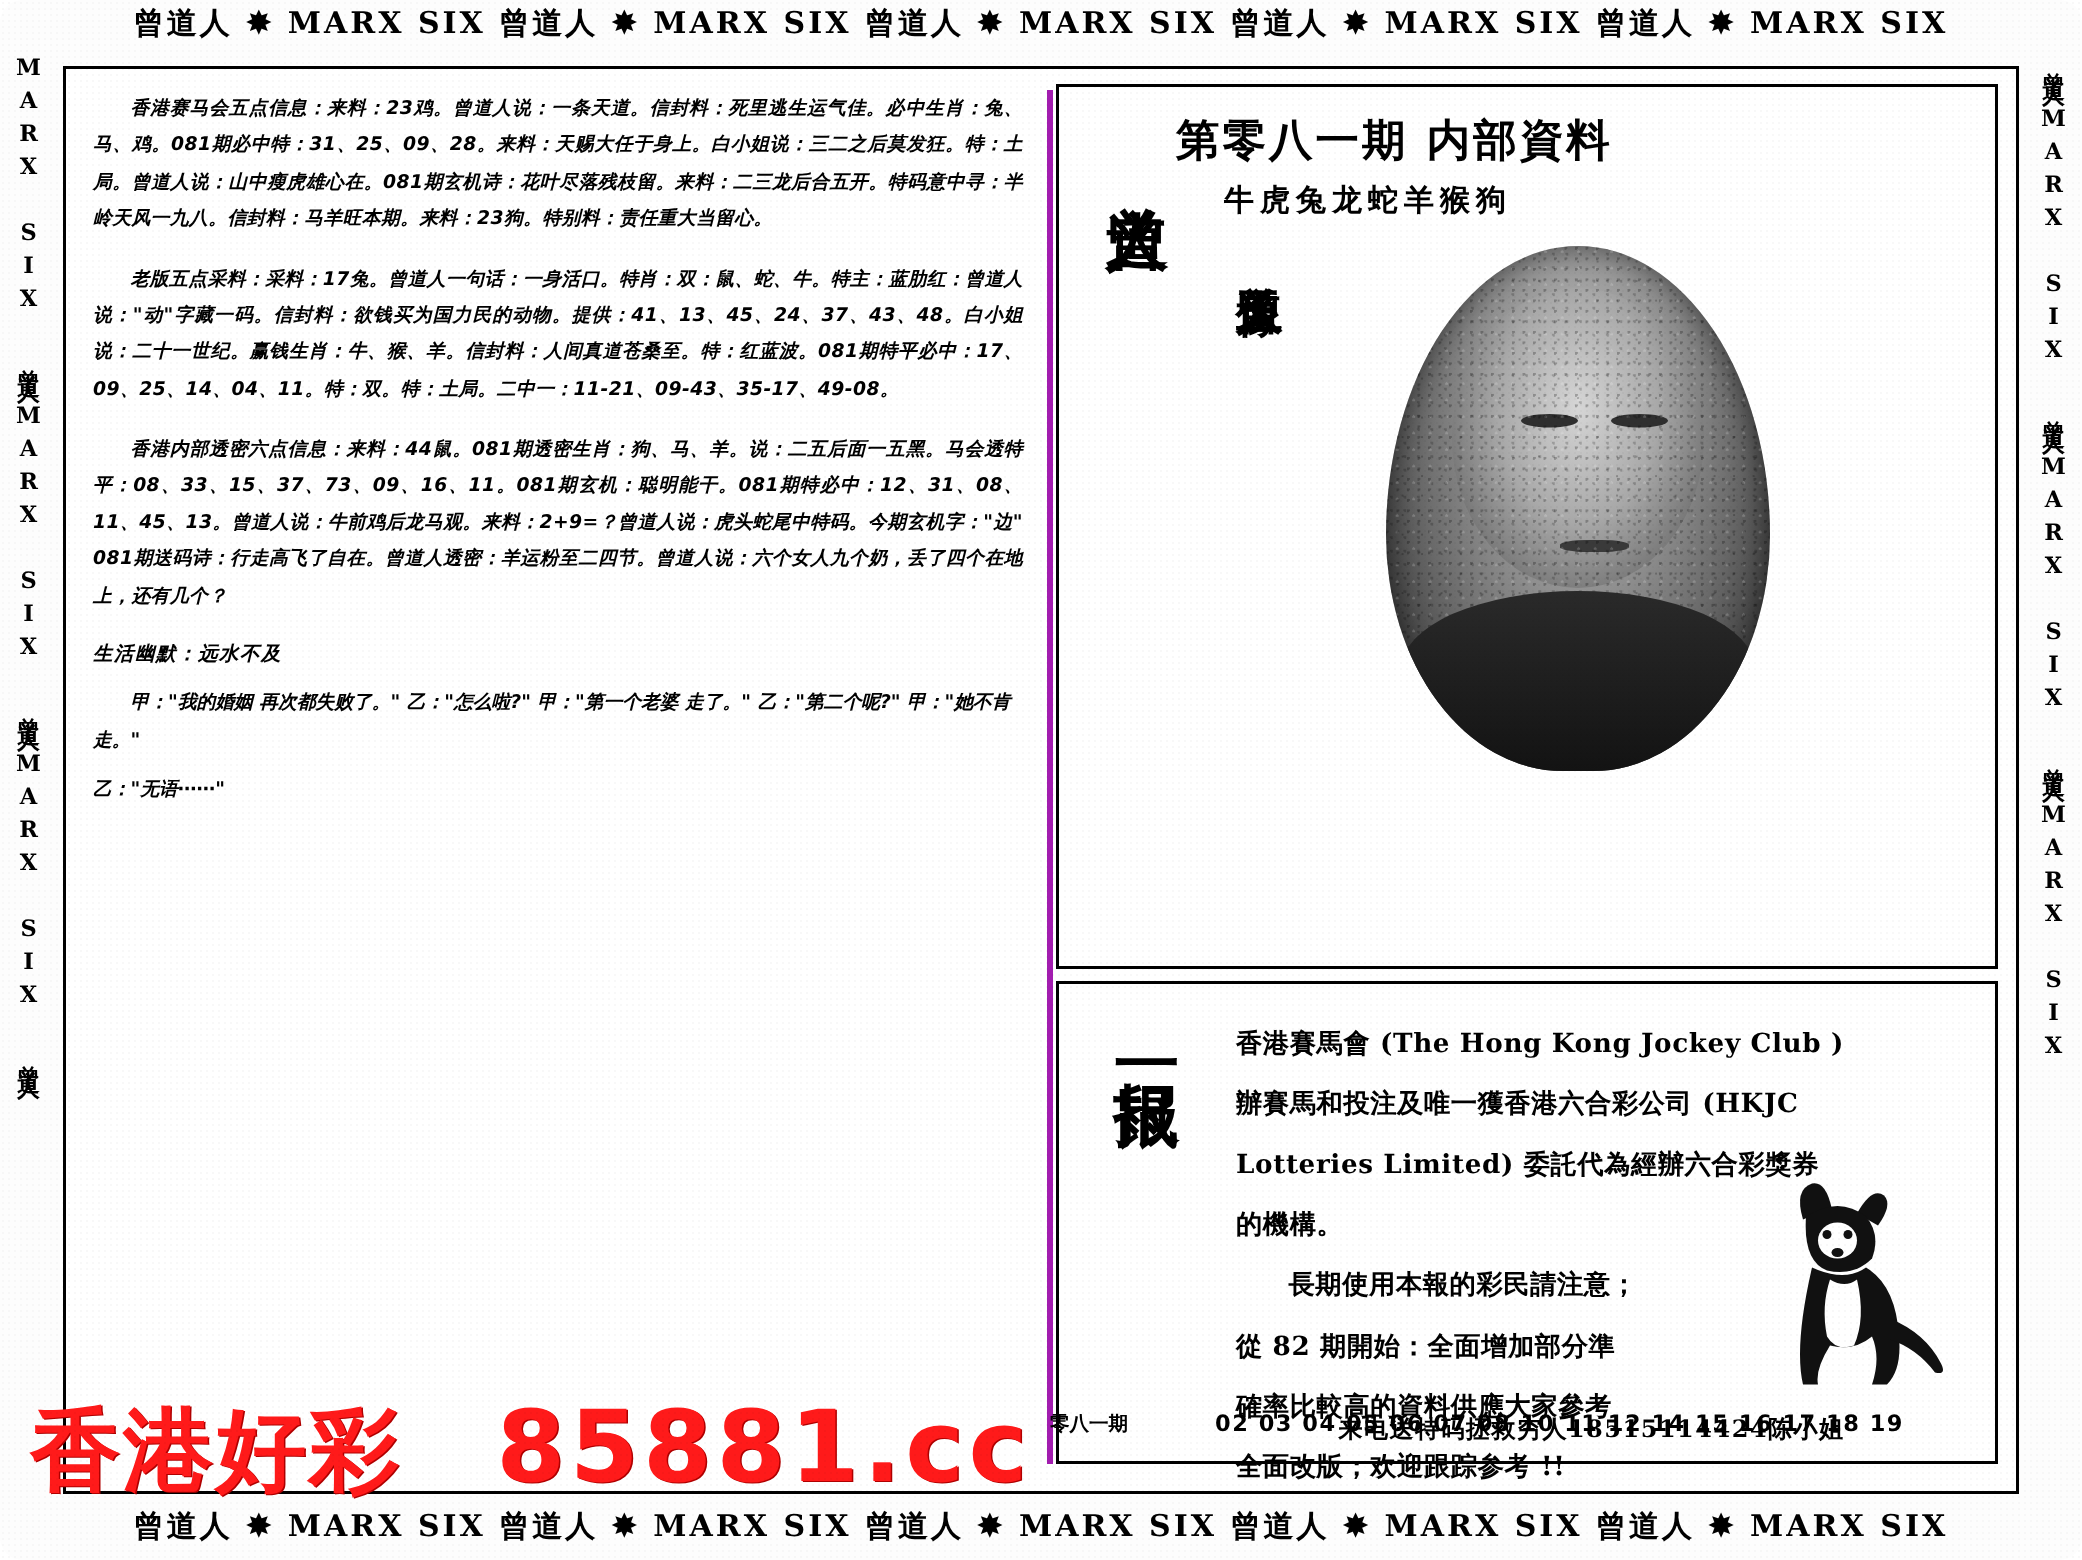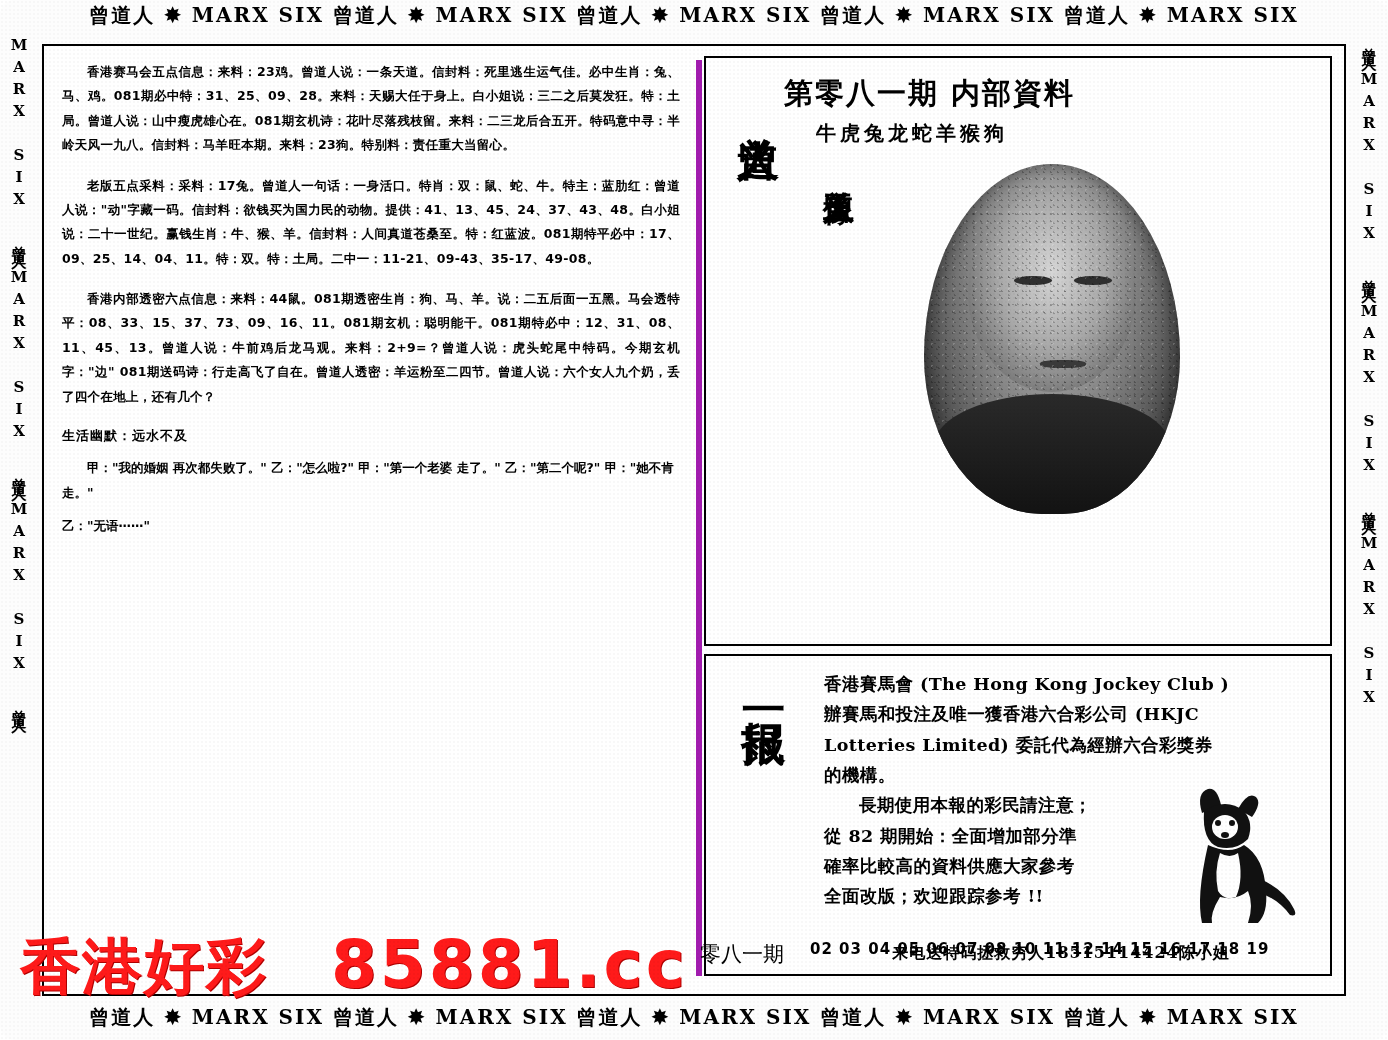--- a/index.html
+++ b/index.html
@@ -43,23 +43,24 @@
 
   
   .content{
     position:absolute;left:42px;top:44px;width:1304px;height:952px;
     border:2px solid #000;
     background:#fff;
     box-sizing:border-box;
   }
   .col-left{
     position:absolute;left:18px;top:14px;width:640px;height:916px;
-    border-right:6px solid #a21caf;
+    border-right:4px solid #a21caf;
     box-sizing:border-box;
     padding-right:16px;
+    font-style:italic;
   }
   .col-right{
     position:absolute;left:660px;top:10px;width:628px;height:922px;
   }
 
   
   .para{
     font-family:"DejaVu Sans", sans-serif;
     font-size:12.5px;
     line-height:1.95;
@@ -147,21 +148,21 @@
     pointer-events:none;
   }
 
   
   .jockey-text{
     position:absolute;left:118px;top:14px;width:494px;
     font-family:"DejaVu Serif", serif;
     font-size:17.5px;line-height:1.62;font-weight:bold;color:#000;
     letter-spacing:0.4px;
   }
-  .jockey-text p{margin:0 0 2px 0;}
+  .jockey-text p{margin:12px 0 2px 0;}
   .jockey-text p.indent{text-indent:2em;}
   .vert-name2{
     position:absolute;left:12px;top:30px;width:70px;height:260px;
     font-family:"DejaVu Serif", serif;
     font-size:44px;font-weight:bold;
     writing-mode:vertical-rl;text-orientation:upright;
     line-height:1.1;
   }
   .phone-line{
     position:absolute;left:90px;bottom:10px;width:530px;
@@ -170,21 +171,21 @@
   }
   
   .dog{position:absolute;right:16px;bottom:46px;width:150px;height:145px;}
   .num-strip{
     position:absolute;left:660px;top:938px;width:700px;
     font-family:"DejaVu Sans", sans-serif;
     font-size:15px;font-weight:bold;letter-spacing:1px;color:#000;
     white-space:nowrap;
   }
   .bottom-left-label{
-    position:absolute;left:660px;top:938px;font-size:21px;font-weight:normal;
+    position:absolute;left:660px;top:938px;font-size:13px;font-weight:bold;
   }
 
   
   .watermark{
     position:absolute;left:20px;top:920px;width:880px;height:90px;
     color:#ff1a1a;
     font-family:"DejaVu Sans", sans-serif;
     font-weight:bold;
     font-size:60px;
     letter-spacing:2px;

